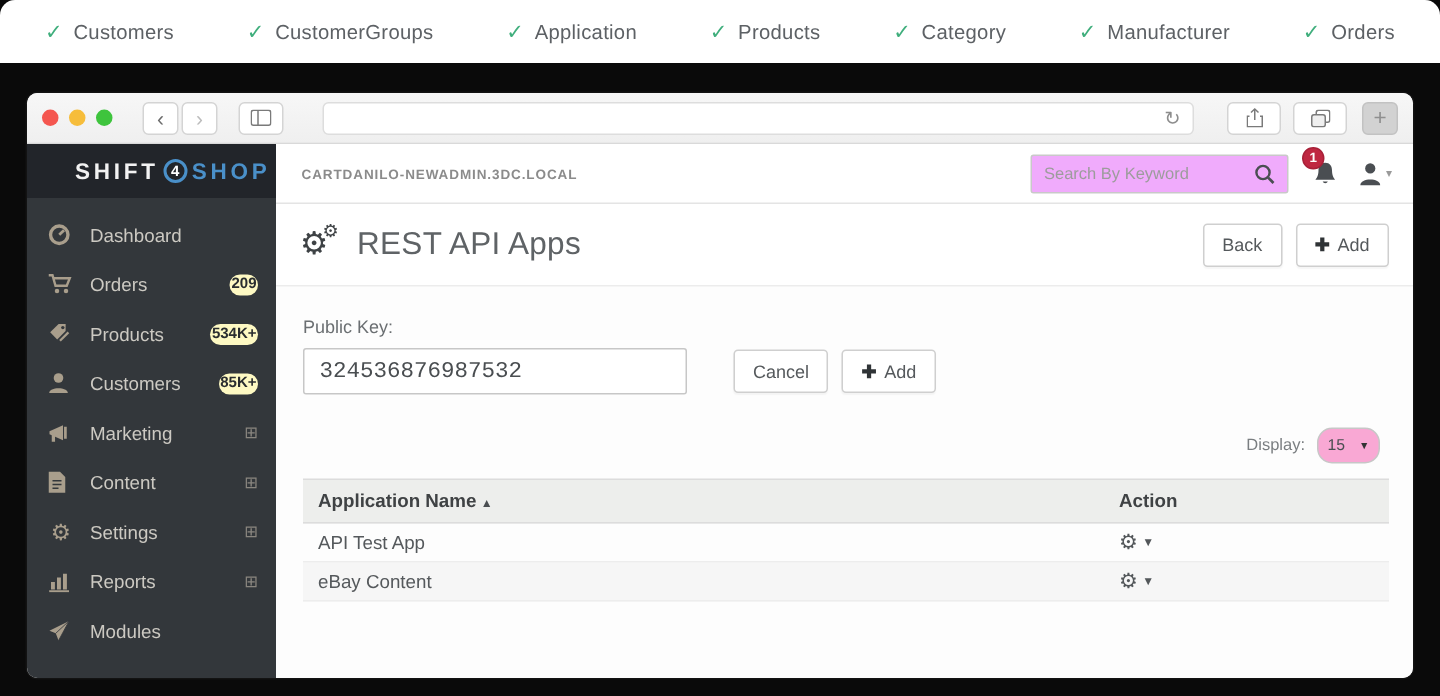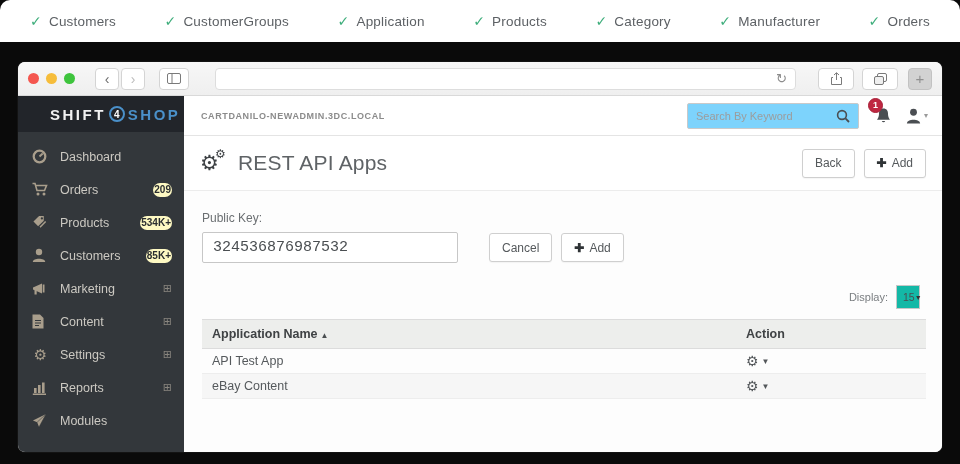--- a/index.html
+++ b/index.html
@@ -52,21 +52,21 @@
   .nav-label { color:#ccc9c2; font-size:12.5px; flex:1; }
   .nav-badge { background:#fef9c3; color:#2a2d30; font-size:10px; font-weight:bold; border-radius:8px;
     padding:2px 1px; line-height:1; }
   .nav-expand { color:#8a867f; font-size:11px; }
 
   
   .main { flex:1; background:#fdfdfd; display:flex; flex-direction:column; overflow:hidden; }
   .crumb-bar { height:40px; background:#fff; border-bottom:1px solid #e4e4e4; display:flex; align-items:center;
     padding:0 14px 0 17px; }
   .crumb { font-size:9px; font-weight:bold; color:#8b8b8b; letter-spacing:.6px; flex:1; }
-  .search-box { width:172px; height:26px; border:1px solid #c9c9c9; border-radius:2px; display:flex; align-items:center; background:#7dd3fc; }
+  .search-box { width:172px; height:26px; border:1px solid #c9c9c9; border-radius:2px; display:flex; align-items:center; background:#f0abfc; }
   .search-box input { flex:1; border:none; outline:none; font-size:11px; padding:0 8px; color:#555; background:transparent; width:100%; }
   .search-box input::placeholder { color:#9c9c9c; }
   .search-ico { padding:0 8px 0 2px; display:flex; }
   .bell-wrap { position:relative; margin:0 14px 0 16px; }
   .notif-badge { position:absolute; top:-9px; left:-7px; background:#bf2741; color:#fff; width:15px; height:15px;
     border-radius:50%; font-size:9px; font-weight:bold; display:flex; align-items:center; justify-content:center;
     border:1px solid #a82038; }
   .user-wrap { display:flex; align-items:center; gap:3px; }
   .tiny-caret { color:#9a9a9a; font-size:8px; }
 
@@ -82,21 +82,21 @@
   .title-bar .btn + .btn { margin-left:9px; }
 
   .content { flex:1; padding:20px 16px 0 18px; position:relative; }
   .pk-label { font-size:12px; color:#6b6f72; margin-bottom:7px; }
   .pk-row { display:flex; align-items:center; gap:9px; }
   .pk-input { width:256px; height:31px; border:1px solid #c7c7c7; border-radius:2px; font-size:15px; color:#4a4e51;
     padding:0 10px; outline:none; font-family:Liberation Mono, monospace; }
   .pk-row .spacer { width:13px; }
   .display-row { display:flex; align-items:center; justify-content:flex-end; margin:22px 6px 10px 0; gap:8px; }
   .display-label { font-size:11px; color:#7a7e81; }
-  .display-select { width:24px; height:24px; border:1px solid #c7c7c7; border-radius:0; background:#14b8a6;
+  .display-select { width:42px; height:24px; border:1px solid #c7c7c7; border-radius:10px; background:#f9a8d4;
     display:flex; align-items:center; justify-content:space-between; padding:0 6px; font-size:10.5px; color:#4a4e51; }
   .display-select .caret { font-size:7px; color:#333; }
 
   table.apps { width:100%; border-collapse:collapse; }
   .apps thead th { background:#edeeec; border-top:1px solid #dcdcdc; border-bottom:1px solid #dcdcdc;
     font-size:12.5px; color:#3f4244; text-align:left; padding:7px 10px; font-weight:bold; }
   .apps thead th .sort { font-size:8px; color:#4a4e51; margin-left:3px; }
   .apps tbody td { font-size:12.5px; color:#55595c; padding:4px 10px; border-bottom:1px solid #ededed; }
   .apps tbody tr:nth-child(2) { background:#f6f6f6; }
   .col-action { width:190px; }

